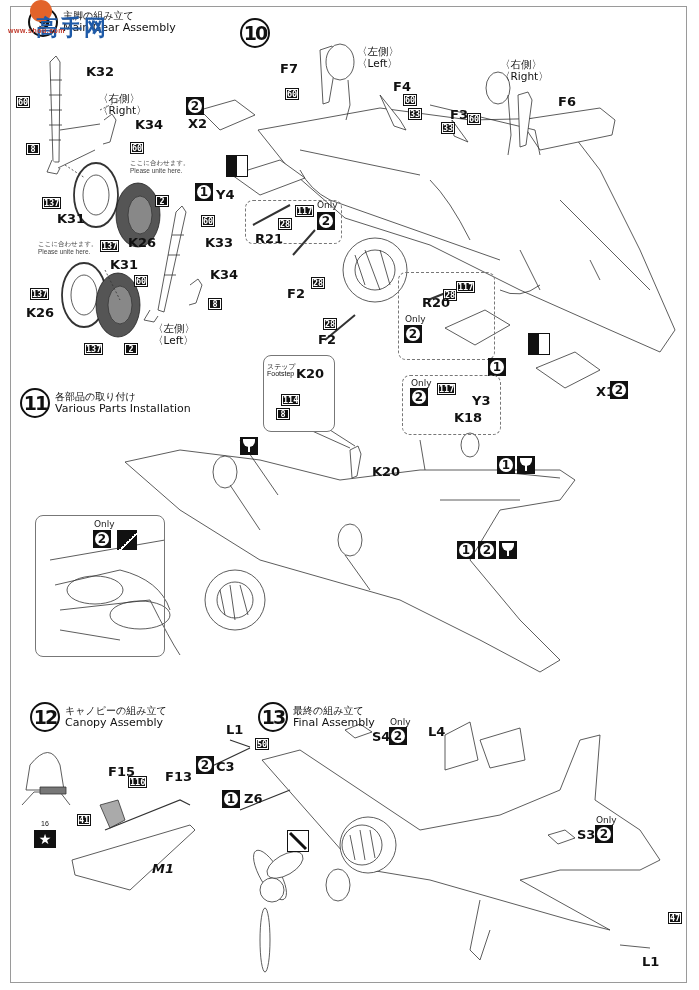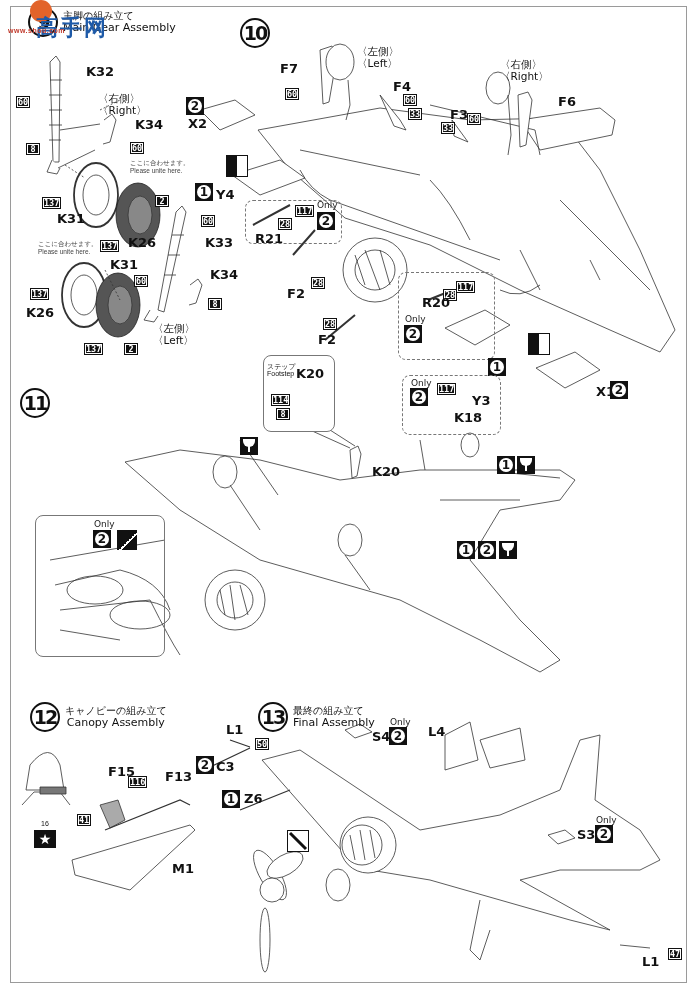--- a/index.html
+++ b/index.html
@@ -160,22 +160,26 @@
   <div class="step-text">
     <div class="step-jp">主脚の組み立て</div>
     <div class="step-en">Main Gear Assembly</div>
   </div>
 </div>
 <div class="step" style="left:240px;top:18px;">
   <div class="step-num">10</div>
 </div>
 <div class="step" style="left:20px;top:388px;">
   <div class="step-num">11</div>
-</div>
-<div class="step" style="left:30px;top:702px;text-align:center;">
+  <div class="step-text">
+    <div class="step-jp">各部品の取り付け</div>
+    <div class="step-en">Various Parts Installation</div>
+  </div>
+</div>
+<div class="step" style="left:30px;top:702px;">
   <div class="step-num">12</div>
   <div class="step-text">
     <div class="step-jp">キャノピーの組み立て</div>
     <div class="step-en">Canopy Assembly</div>
   </div>
 </div>
 <div class="step" style="left:258px;top:702px;">
   <div class="step-num">13</div>
   <div class="step-text">
     <div class="step-jp">最終の組み立て</div>
@@ -264,21 +268,21 @@
   </div>
 <div class="lbl" style="left:596px;top:385px;">X1</div>
 <div class="badge" style="left:610px;top:381px;">
     <span>2</span>
   </div>
 
 <div class="solid-box" style="left:263px;top:355px;width:70px;height:75px;"></div>
 <div class="note" style="left:267px;top:363px;font-size:7px;color:#111;">ステップ</div>
 <div class="note" style="left:267px;top:370px;font-size:7px;color:#111;">Footstep</div>
 <div class="lbl" style="left:296px;top:367px;">K20</div>
-<div class="cc" style="left:271px;top:394px;">114</div>
+<div class="cc" style="left:281px;top:394px;">114</div>
 <div class="cc" style="left:276px;top:408px;">8</div>
 <div class="lbl" style="left:372px;top:465px;">K20</div>
 
 <div class="dash-box" style="left:402px;top:375px;width:97px;height:58px;"></div>
 <div class="only" style="left:411px;top:378px;">Only</div>
 <div class="badge" style="left:410px;top:388px;">
     <span>2</span>
   </div>
 <div class="cc" style="left:437px;top:383px;">117</div>
 <div class="lbl" style="left:454px;top:403px;margin-top:8px;">K18</div>
@@ -308,21 +312,21 @@
     <span>2</span>
   </div>
 <div class="paint" style="left:117px;top:530px;background:linear-gradient(135deg,#111 55%,#fff 55%,#fff 62%,#111 62%);"></div>
 
 <div class="lbl" style="left:108px;top:765px;">F15</div>
 <div class="cc" style="left:128px;top:776px;">116</div>
 <div class="lbl" style="left:165px;top:770px;">F13</div>
 <div class="cc" style="left:77px;top:814px;">41</div>
 <div class="note" style="left:41px;top:820px;font-size:7px;color:#111;">16</div>
 <div class="decal" style="left:34px;top:830px;">★</div>
-<div class="lbl" style="left:172px;top:862px;">M1</div>
+<div class="lbl" style="left:152px;top:862px;font-style:italic;">M1</div>
 
 <div class="lbl" style="left:226px;top:723px;">L1</div>
 <div class="cc" style="left:255px;top:738px;">50</div>
 <div class="badge" style="left:196px;top:756px;">
     <span>2</span>
   </div>
 <div class="lbl" style="left:216px;top:760px;">C3</div>
 <div class="badge" style="left:222px;top:790px;">
     <span>1</span>
   </div>
@@ -336,14 +340,14 @@
 <div class="flag" style="left:287px;top:830px;">
   <svg width="20" height="20">
       <path d="M2 2 L18 18" stroke="#111" stroke-width="3"></path>
     </svg>
 </div>
 <div class="only" style="left:596px;top:815px;">Only</div>
 <div class="lbl" style="left:577px;top:828px;">S3</div>
 <div class="badge" style="left:595px;top:825px;">
     <span>2</span>
   </div>
-<div class="cc" style="left:668px;top:912px;margin-top:36px;">47</div>
+<div class="cc" style="left:668px;top:912px;">47</div>
 <div class="lbl" style="left:642px;top:955px;">L1</div>
 
 </body></html>

